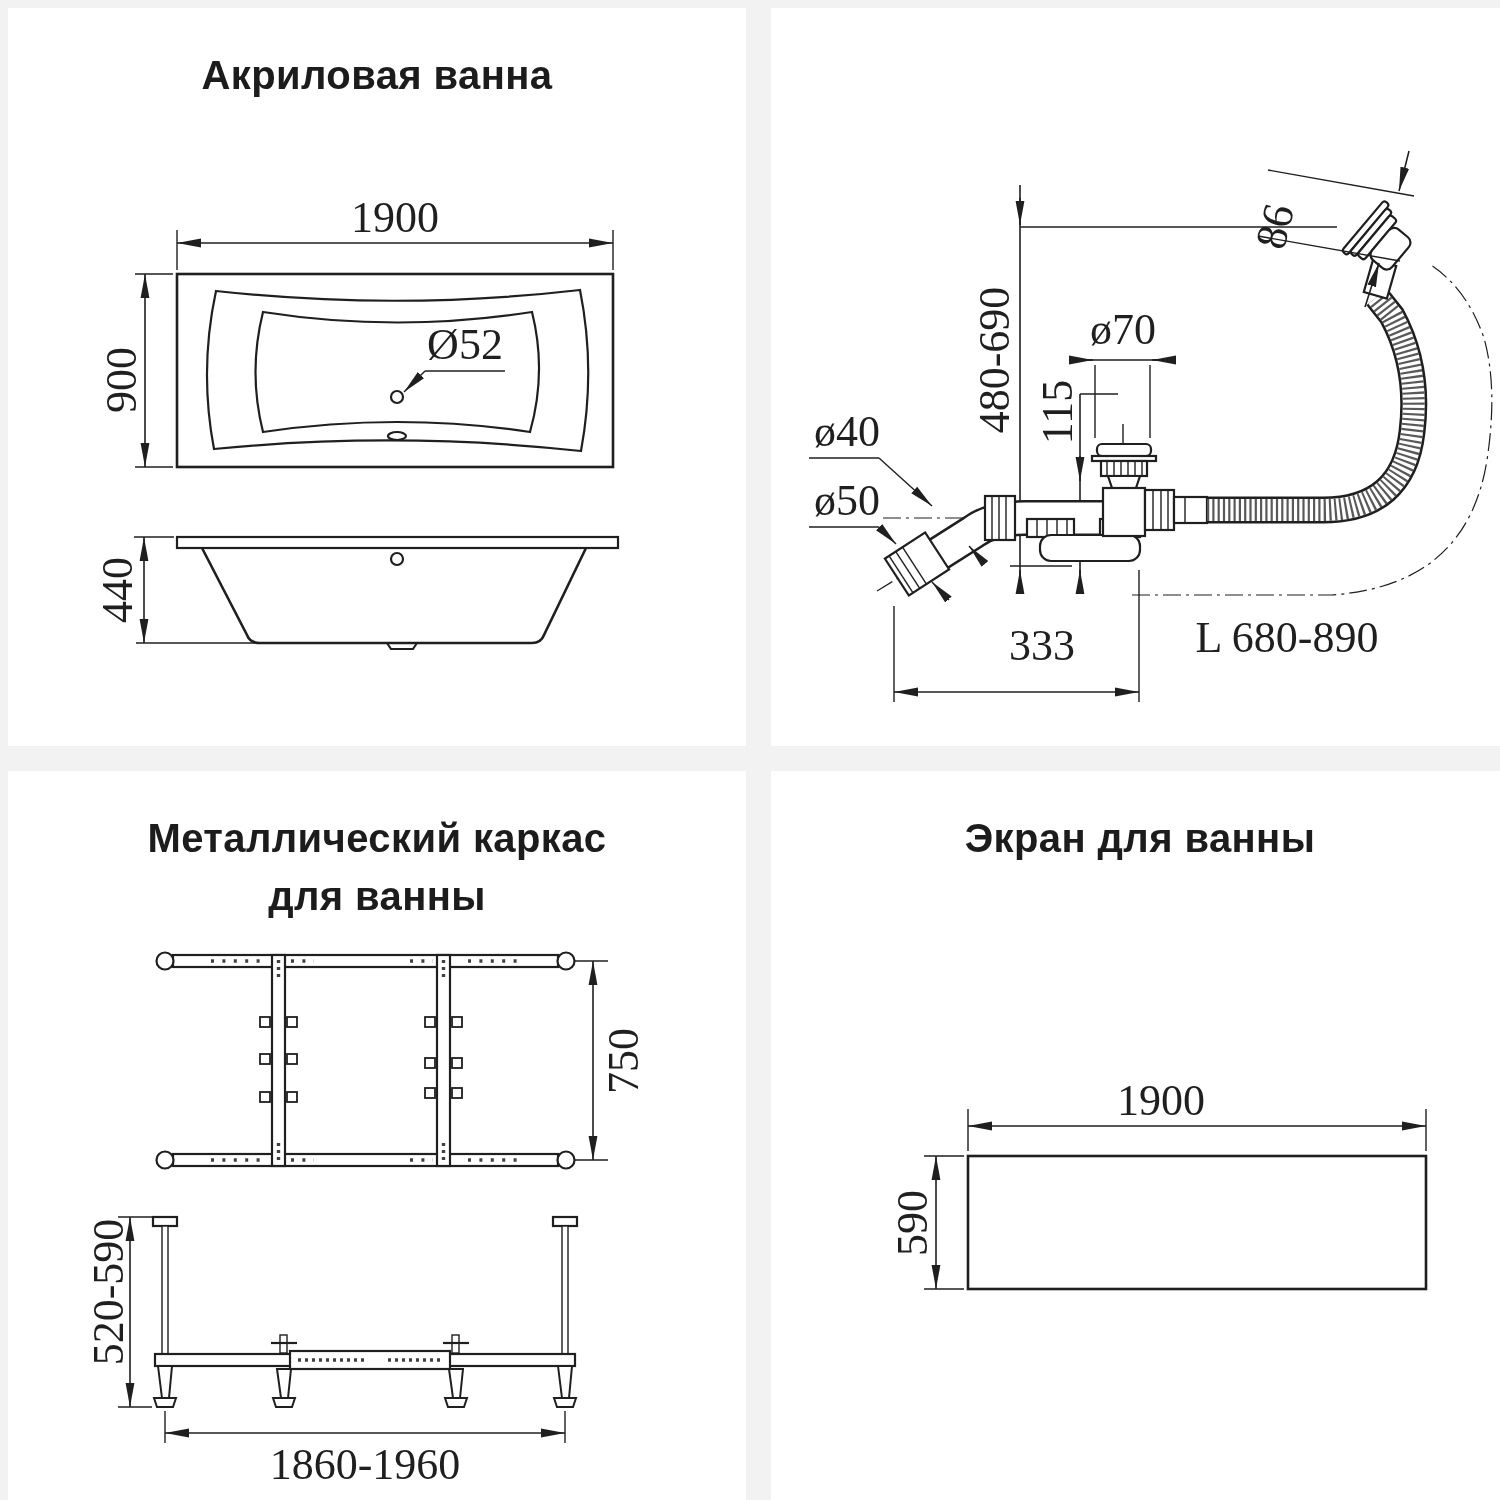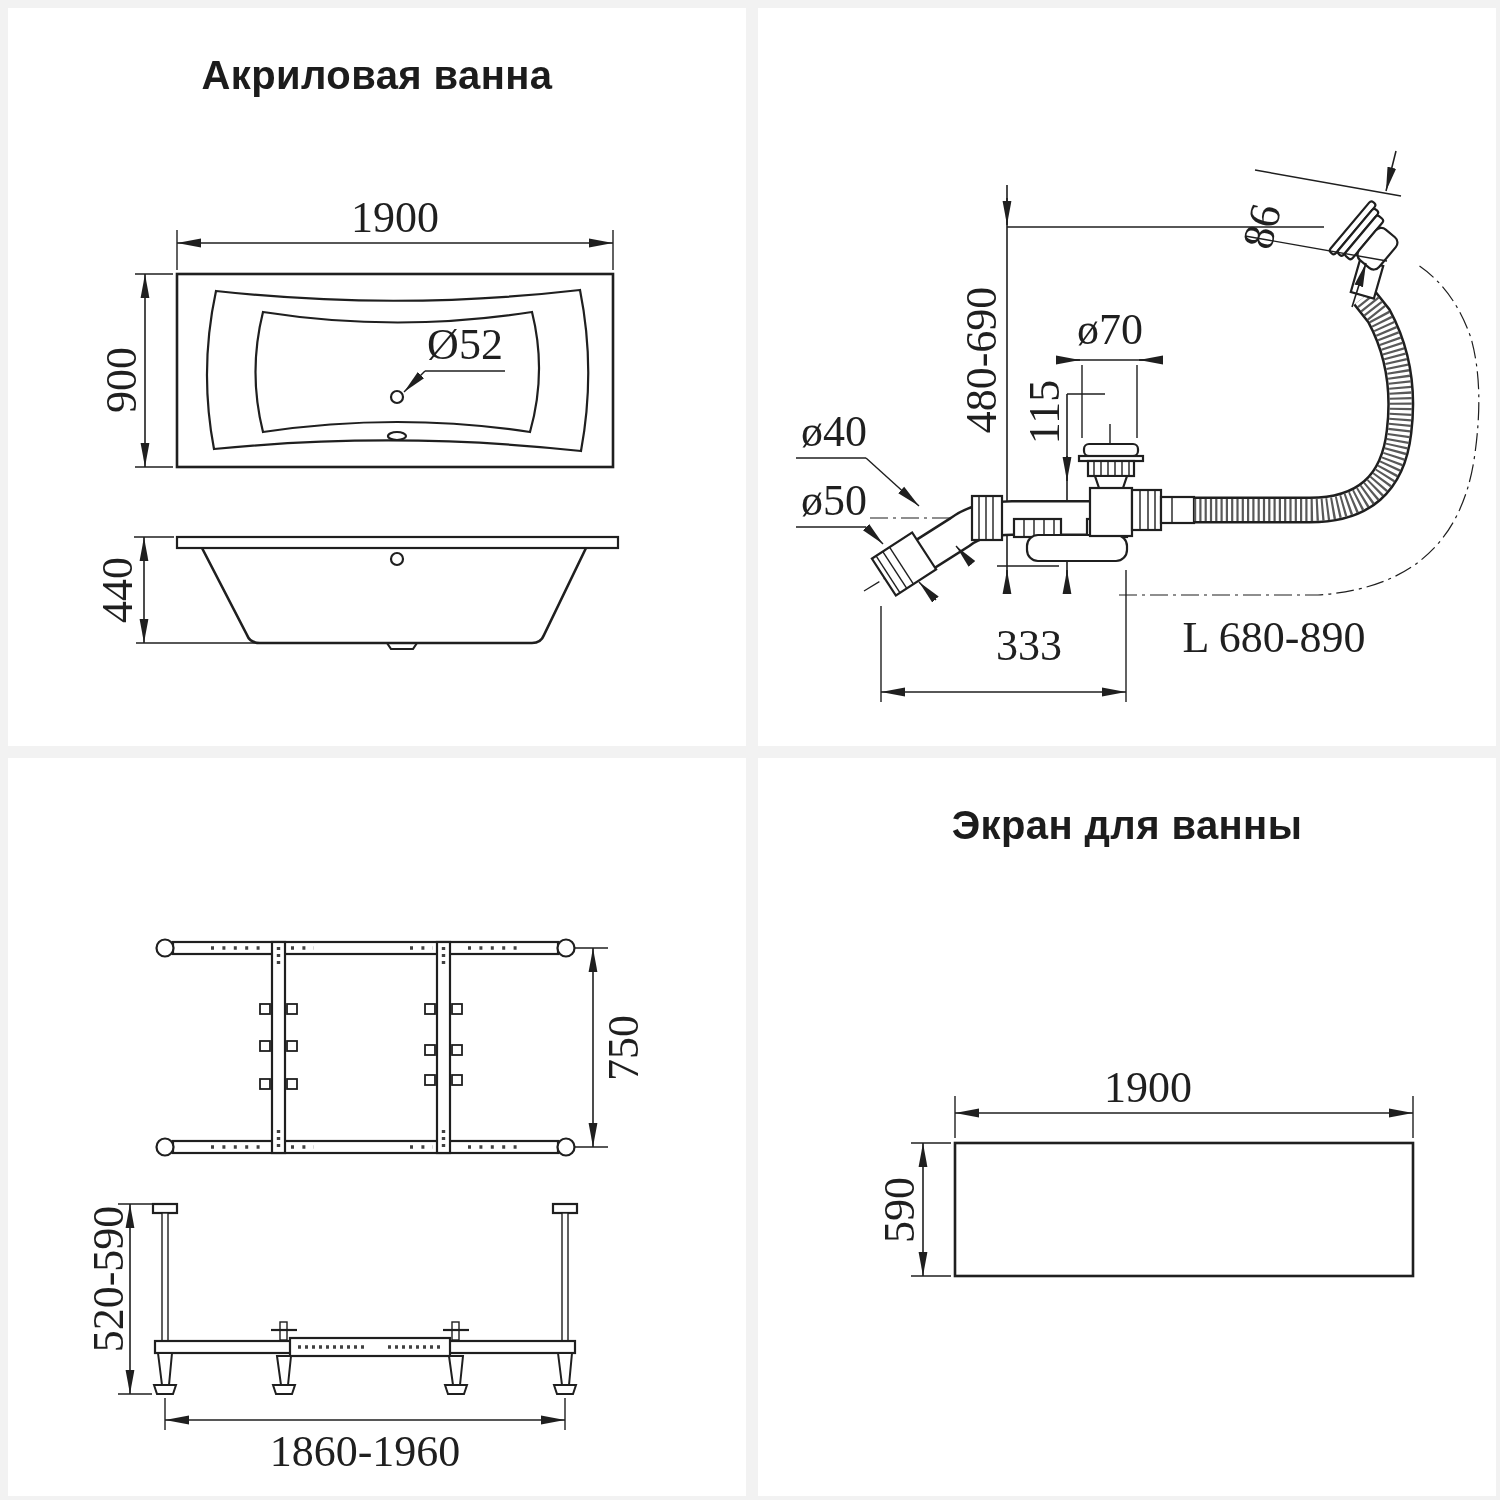--- a/index.html
+++ b/index.html
@@ -1,21 +1,21 @@
 <!DOCTYPE html>
 <html><head>
 <meta charset="utf-8">
 <style>
   html,body{margin:0;padding:0;background:#f2f2f2;}
   .grid{
     width:1500px;height:1500px;box-sizing:border-box;
     display:grid;
     grid-template-columns:738px 738px;
     grid-template-rows:738px 738px;
-    gap:12px;padding:8px;background:#f2f2f2;
+    gap:25px;padding:8px;background:#f2f2f2;
   }
   .panel{position:relative;background:#ffffff;overflow:hidden;}
   .panel-title{
     position:absolute;top:38px;left:0;right:0;
     text-align:center;
     font-family:"Liberation Sans", sans-serif;
     font-weight:600;font-size:40px;line-height:58px;
     letter-spacing:.4px;color:#1c1c1c;white-space:pre-line;
   }
   .draw{position:absolute;left:0;top:0;}
@@ -220,20 +220,22 @@
         <line class="sE" x1="368" y1="562" x2="368" y2="694"></line>
         <line class="sT" x1="123" y1="684" x2="368" y2="684" marker-start="url(#arr)" marker-end="url(#arr)"></line>
         <text class="dimtxt" x="271" y="652" text-anchor="middle">333</text>
       </g>
 
       <text class="dimtxt" x="516" y="644" text-anchor="middle">L 680-890</text>
     </svg>
   </section>
 
   <section class="panel">
+    <div class="panel-title">Металлический каркас
+для ванны</div>
     <svg class="draw" width="738" height="738" viewBox="0 0 738 738">
 
       <g>
         <rect class="s2 fw" x="165" y="184" width="385" height="12"></rect>
         <rect class="s2 fw" x="165" y="383" width="385" height="12"></rect>
         <circle class="s2 fw" cx="157" cy="190" r="8.5"></circle>
         <circle class="s2 fw" cx="558" cy="190" r="8.5"></circle>
         <circle class="s2 fw" cx="157" cy="389" r="8.5"></circle>
         <circle class="s2 fw" cx="558" cy="389" r="8.5"></circle>
         <line class="dots" x1="203" y1="190" x2="253" y2="190"></line>

